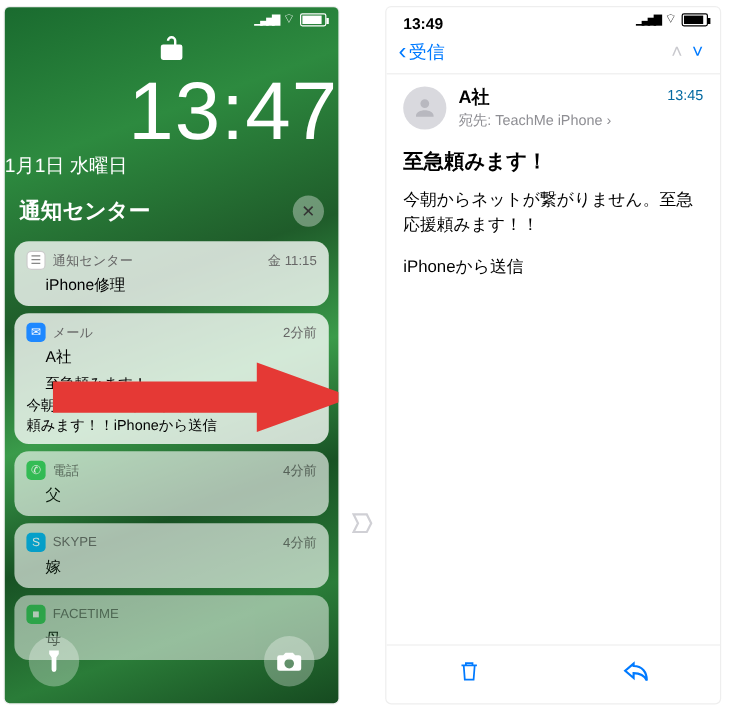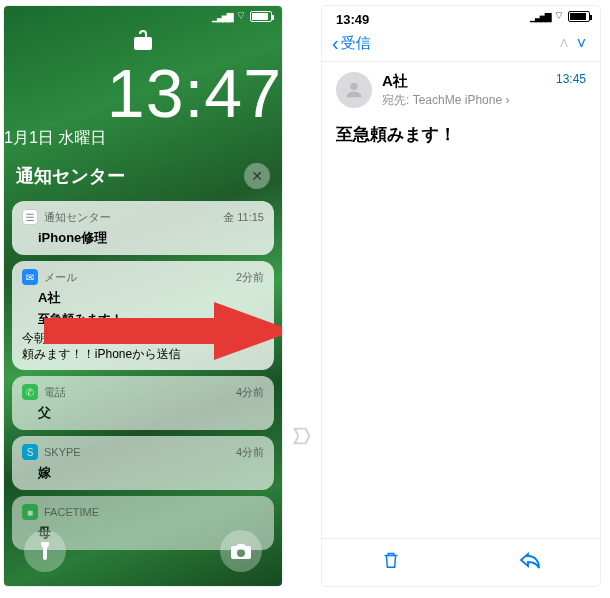--- a/index.html
+++ b/index.html
@@ -57,21 +57,21 @@
     position: relative;
   }
   .card.faded { opacity: 0.8; }
   .card-top { display:flex; align-items:center; gap:6px; color:#666; font-size:11px;}
   .card-top .spacer { flex:1; }
   .app-icon {
     width:16px; height:16px; border-radius:4px;
     display:inline-flex; align-items:center; justify-content:center;
     font-size:10px; color:#fff;
   }
-  .card-title { font-weight:700; font-size:13px; margin-top:4px;padding-left:16px;}
+  .card-title { font-weight:400; font-size:13px; margin-top:4px;padding-left:16px;}
   .card-body { font-size:12px; margin-top:2px; line-height:1.35;}
   .bottom-shortcuts {
     position:absolute; bottom:14px; left:0; right:0;
     display:flex; justify-content:space-between; padding:0 20px;
   }
   .shortcut {
     width:42px; height:42px; border-radius:50%;
     background: rgba(255,255,255,0.3);
     display:flex; align-items:center; justify-content:center;
     color:#fff; font-size:18px;
@@ -254,20 +254,24 @@
         <div class="recipient">
           <span>宛先:</span>
           <span class="name">TeachMe iPhone</span>
           <span> ›</span>
         </div>
       </div>
       <div class="mail-time">13:45</div>
     </div>
     <div class="subject">至急頼みます！</div>
   </div>
+  <div class="mail-body">
+    <p>今朝からネットが繋がりません。至急応援頼みます！！</p>
+    <p>iPhoneから送信</p>
+  </div>
   <div class="mail-toolbar">
     <span>
       <svg width="22" height="22" viewBox="0 0 24 24">
           <path fill="none" stroke="#007aff" stroke-width="1.6" d="M5 7h14M9 7V5h6v2M7 7l1 13h8l1-13"></path>
         </svg>
     </span>
     <span>
       <svg width="24" height="20" viewBox="0 0 24 20">
           <path fill="none" stroke="#007aff" stroke-width="1.8" d="M10 4L3 10l7 6v-4c5 0 9 2 11 6 0-7-4-12-11-12V4z"></path>
         </svg>

